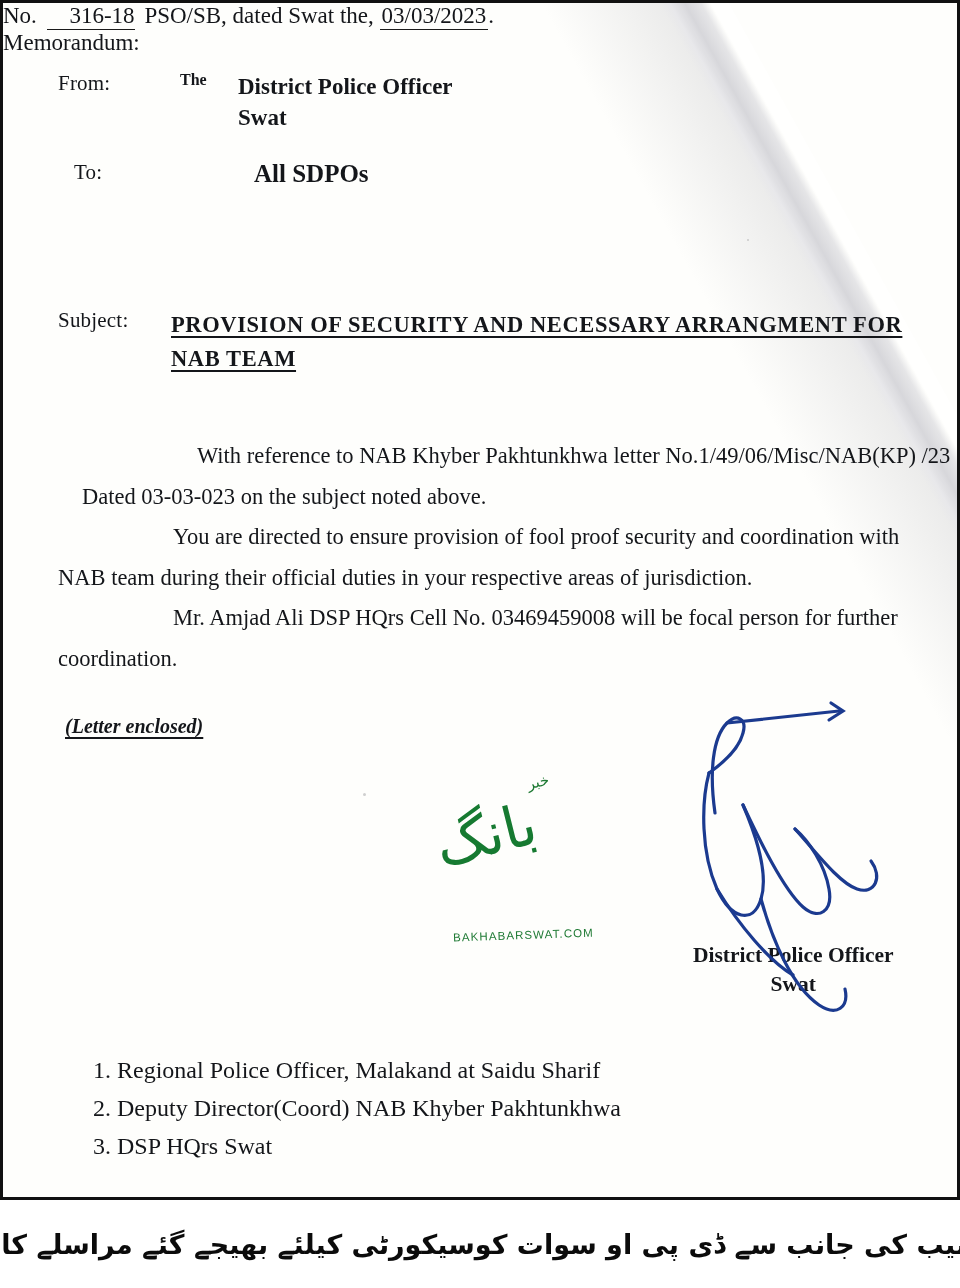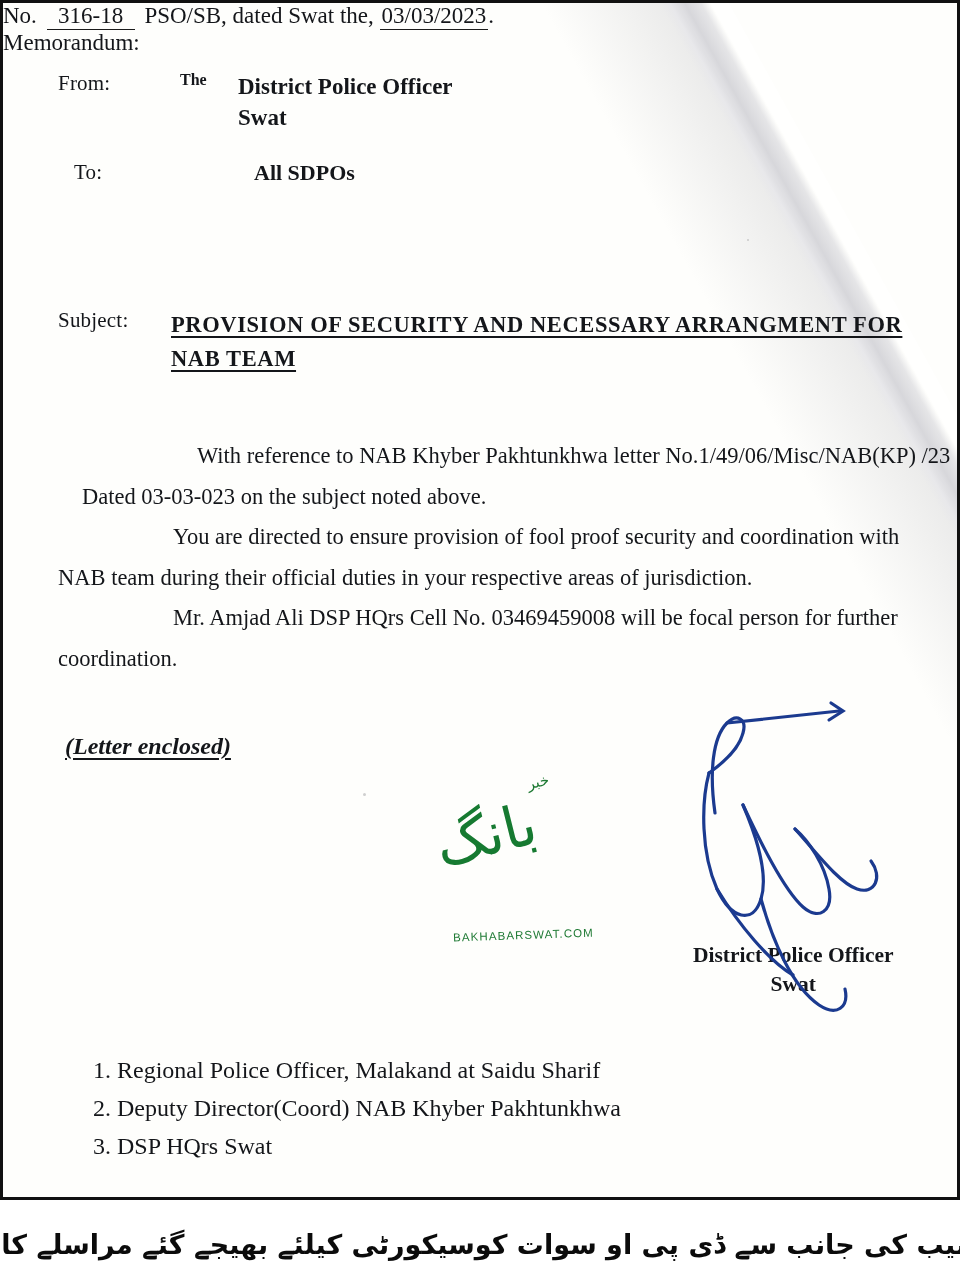--- a/index.html
+++ b/index.html
@@ -106,28 +106,28 @@
   
   #from-row { left: 55px; top: 68px; }
   #from-row .lbl { width: 122px; }
   #from-row .the { width: 58px; font-weight: bold; }
   #from-row .vals { line-height: 1.35; }
   #from-row .vals div { font-weight: bold; font-size: 23px; }
 
   
   #to-row { left: 55px; top: 157px; }
   #to-row .lbl { width: 180px; margin-left: 16px; }
-  #to-row .val { font-weight: bold; font-size: 22px; }
+  #to-row .val { font-weight: bold; font-size: 25px; }
 
   
   #no-row { left: 55px; top: 237px; font-size: 23px; }
   #no-row .num {
     display: inline-block;
     min-width: 88px;
-    text-align: center;
+    text-align: right;
     border-bottom: 1.6px solid #1a1a1a;
     margin: 0 4px;
   }
   #no-row .date {
     display: inline-block;
     border-bottom: 1.6px solid #1a1a1a;
     padding: 0 2px;
   }
 
   
@@ -155,22 +155,22 @@
     text-align: left;
   }
   .para .ind { display: inline-block; width: 115px; }
 
   #p1 { top: 432px; margin-left: 24px; }
   #p2 { top: 513px; }
   #p3 { top: 594px; }
 
   #letter-enclosed {
     position: absolute;
-    left: 62px; top: 730px;
-    font-size: 24px;
+    left: 62px; top: 712px;
+    font-size: 20px;
     font-weight: bold;
     font-style: italic;
     text-decoration: underline;
     text-underline-offset: 4px;
   }
 
   
   #sign-block {
     position: absolute;
     left: 690px; top: 938px;

